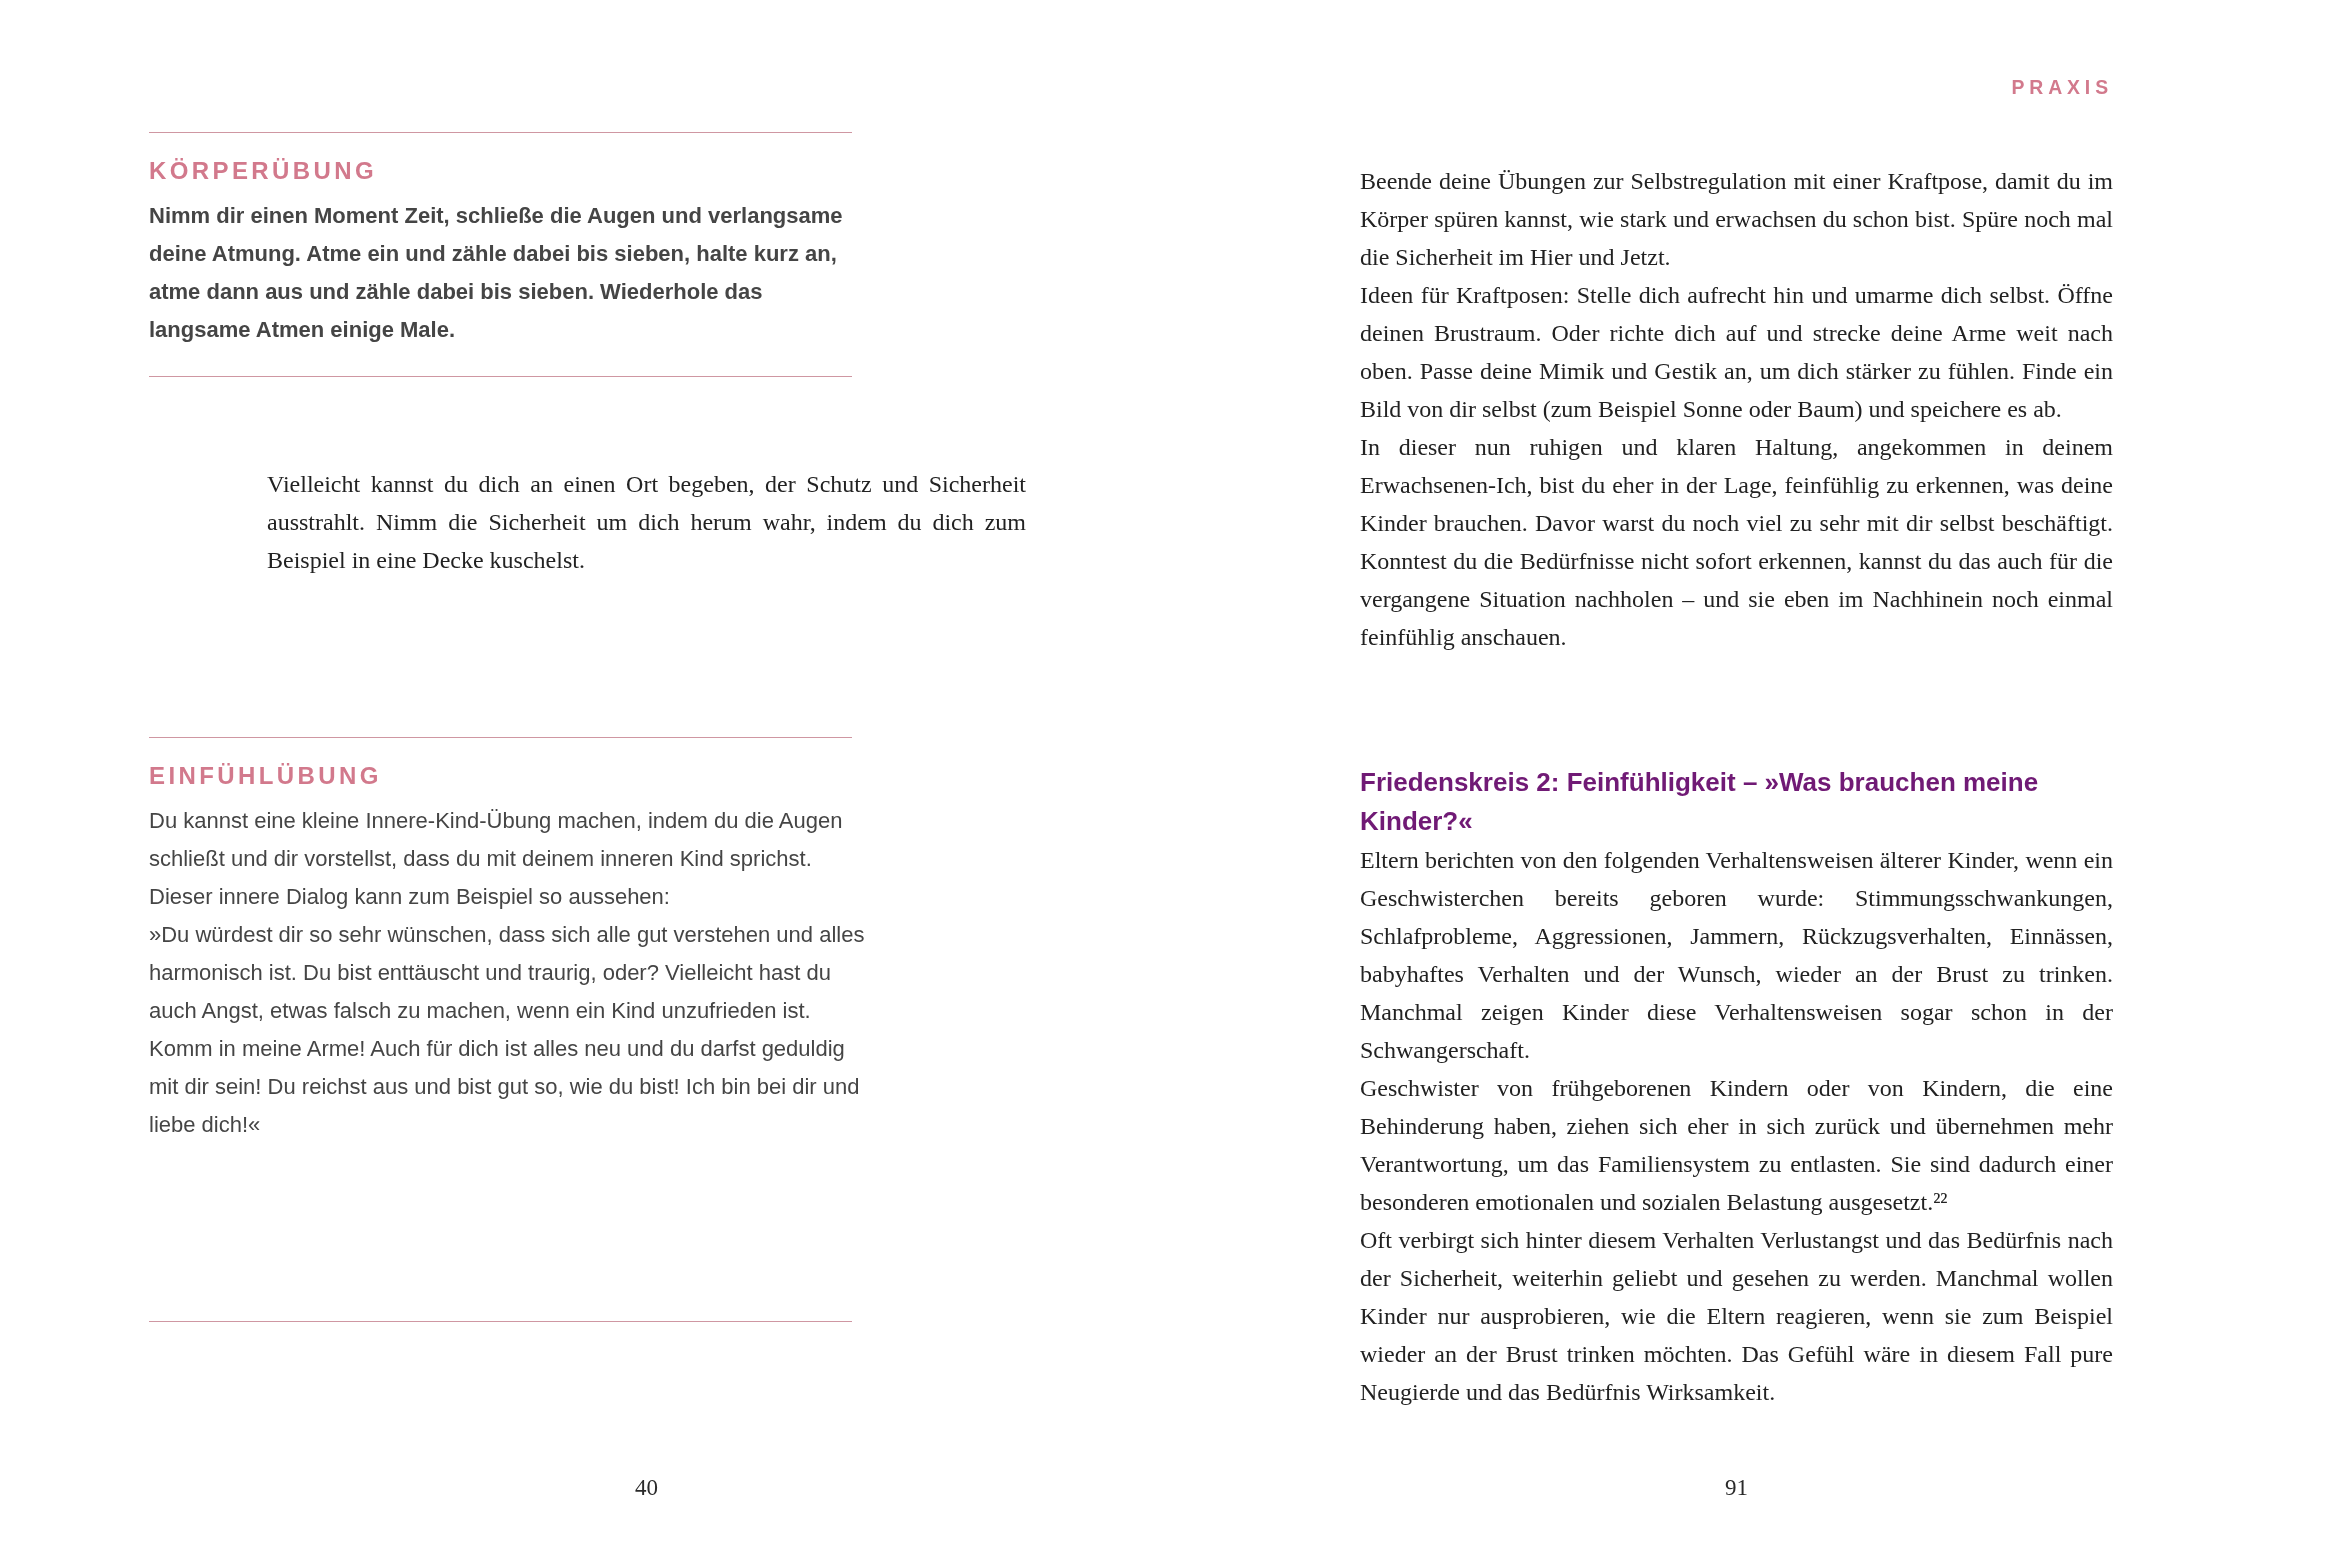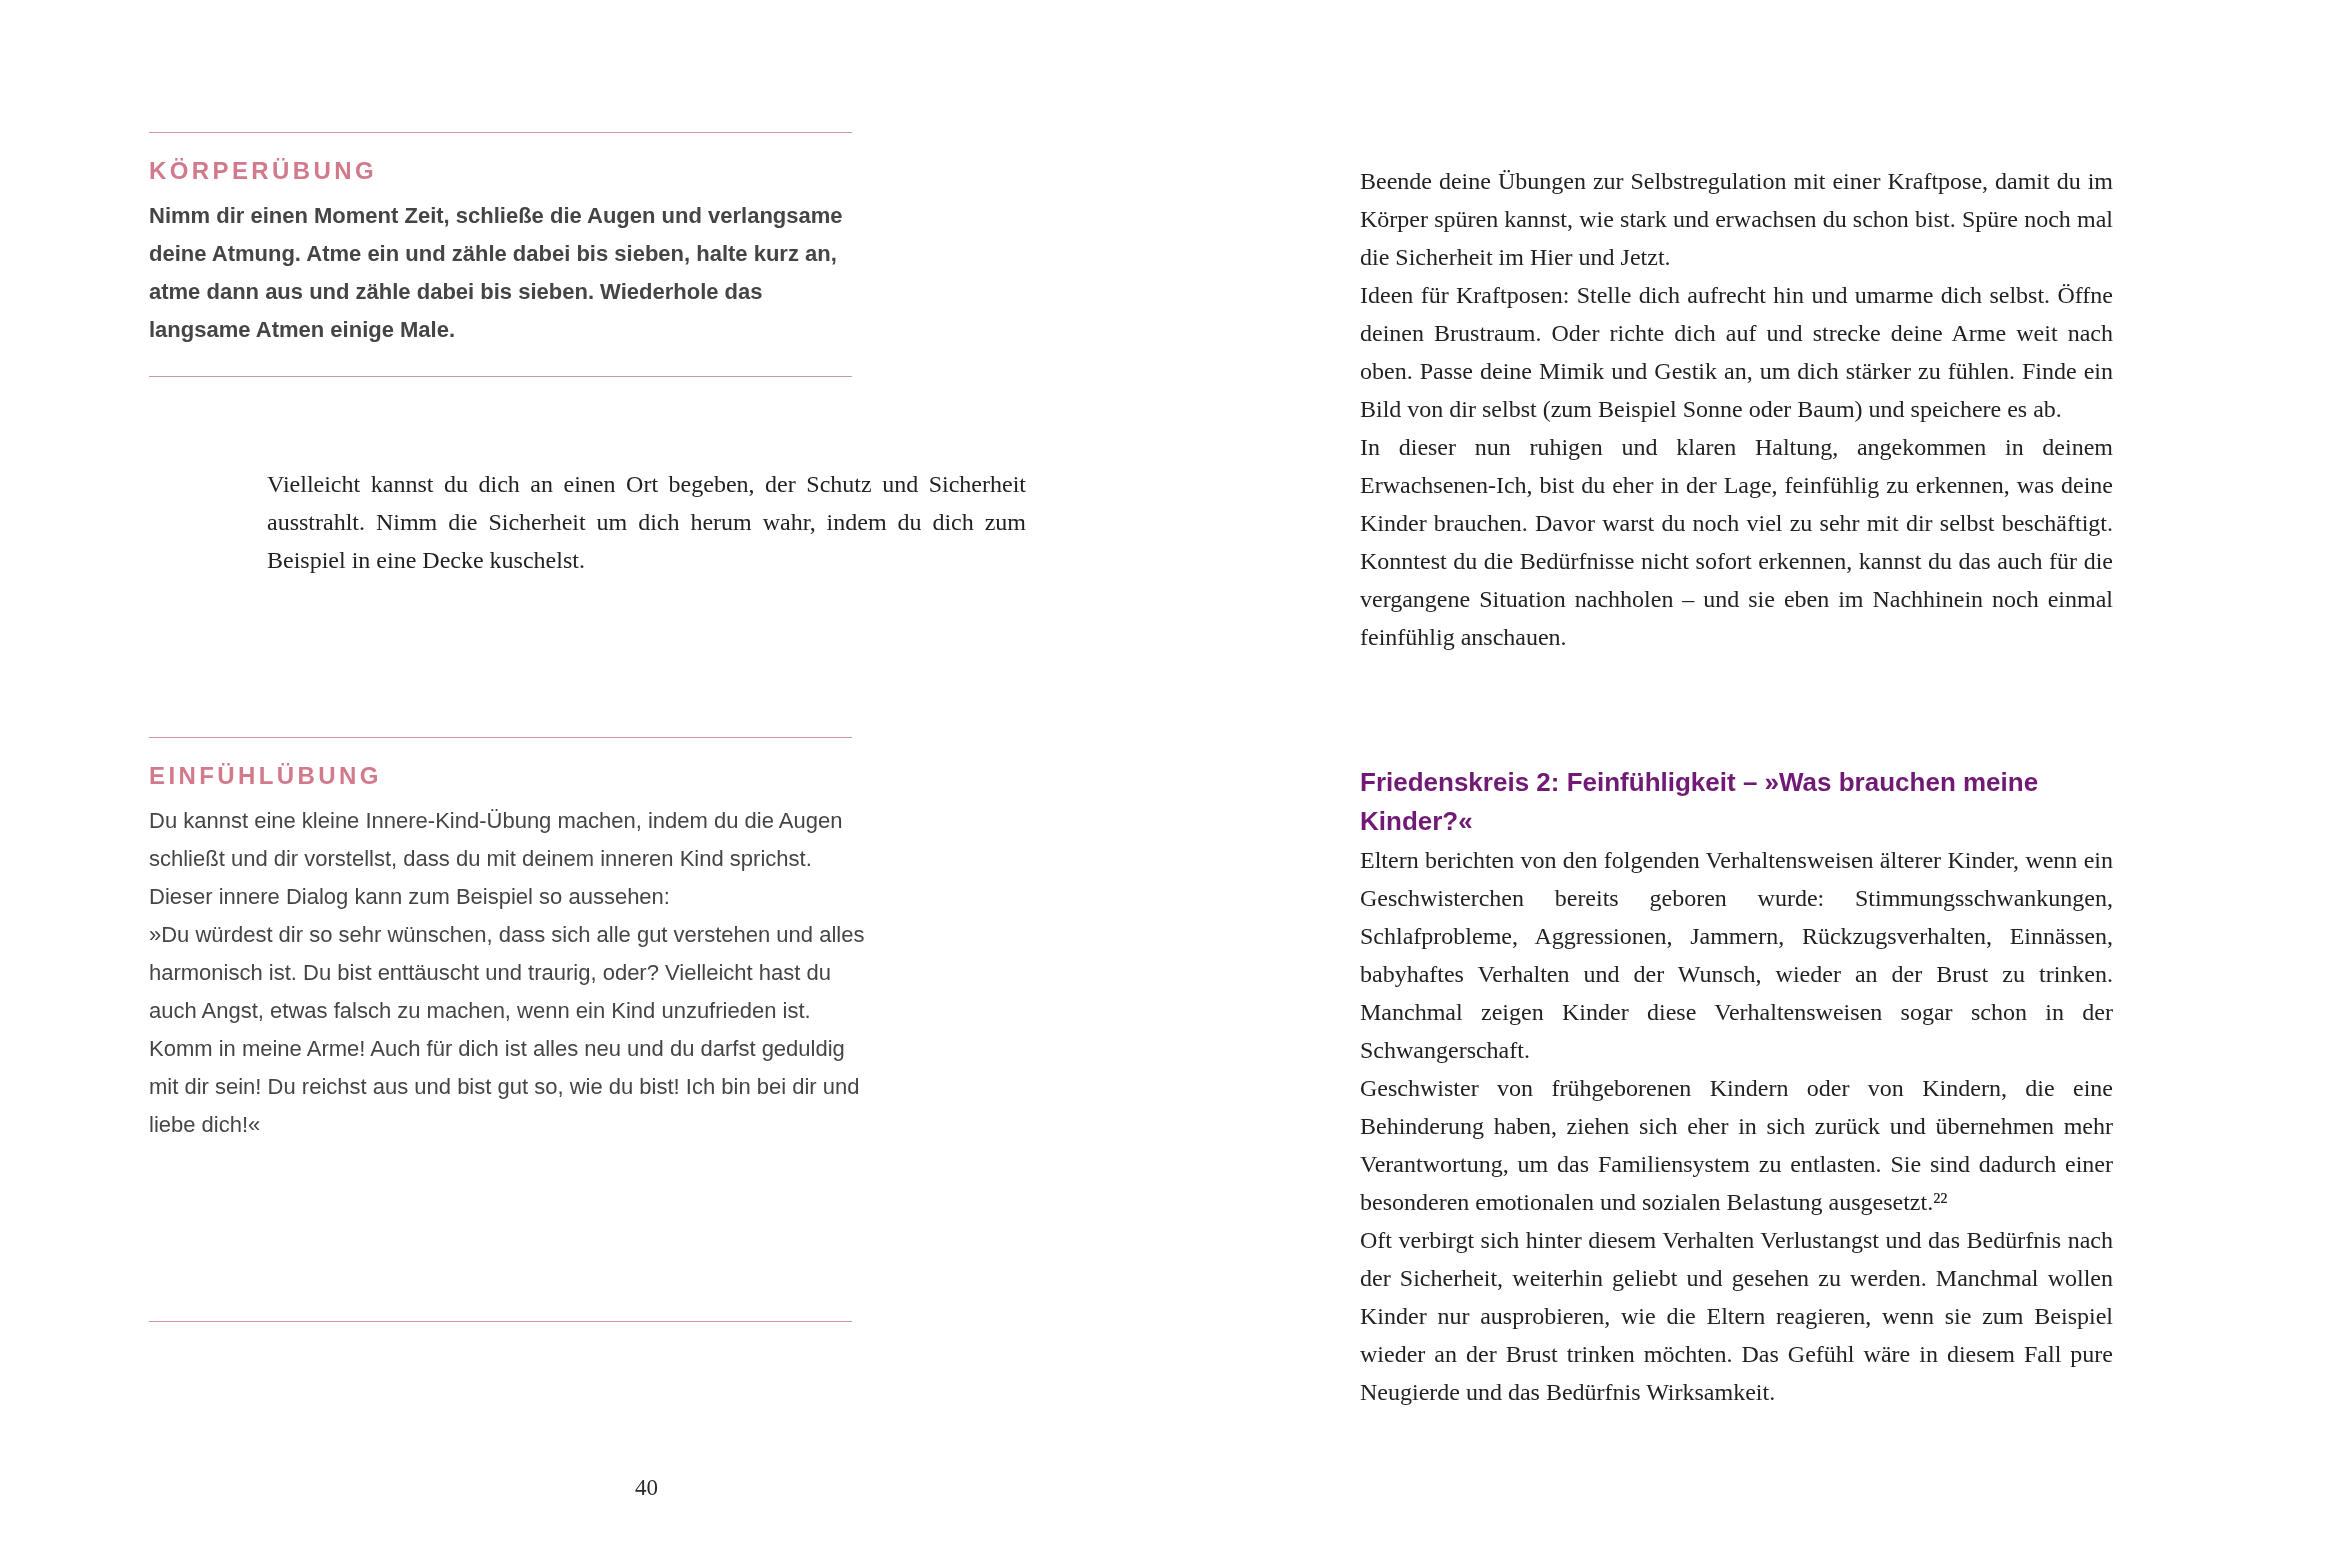--- a/index.html
+++ b/index.html
@@ -107,30 +107,32 @@
   </div>
 
   <div class="abs rule" style="left:133px; top:1321px; width:703px;"></div>
 
   <div class="abs page-number" style="left:251px; top:1475px; width:759px;">40</div>
 
 </div>
 
 <div class="abs" style="left:1164px; top:0; width:1164px; height:1564px;">
 
+  <div class="abs running-head" style="left:196px; top:76px; width:753px;">PRAXIS</div>
 
   <div class="abs serif-body" style="left:196px; top:162px; width:753px;">
     <p>Beende deine Übungen zur Selbstregulation mit einer Kraftpose, damit du im Körper spüren kannst, wie stark und erwachsen du schon bist. Spüre noch mal die Sicherheit im Hier und Jetzt.</p>
     <p>Ideen für Kraftposen: Stelle dich aufrecht hin und umarme dich selbst. Öffne deinen Brustraum. Oder richte dich auf und strecke deine Arme weit nach oben. Passe deine Mimik und Gestik an, um dich stärker zu fühlen. Finde ein Bild von dir selbst (zum Beispiel Sonne oder Baum) und speichere es ab.</p>
     <p>In dieser nun ruhigen und klaren Haltung, angekommen in deinem Erwachsenen-Ich, bist du eher in der Lage, feinfühlig zu erkennen, was deine Kinder brauchen. Davor warst du noch viel zu sehr mit dir selbst beschäftigt. Konntest du die Bedürfnisse nicht sofort erkennen, kannst du das auch für die vergangene Situation nachholen – und sie eben im Nachhinein noch einmal feinfühlig anschauen.</p>
   </div>
 
   <div class="abs sub-heading" style="left:196px; top:763px; width:753px;">Friedenskreis 2: Feinfühligkeit – »Was brauchen meine Kinder?«</div>
 
   <div class="abs serif-body" style="left:196px; top:841px; width:753px;">
     <p>Eltern berichten von den folgenden Verhaltensweisen älterer Kinder, wenn ein Geschwisterchen bereits geboren wurde: Stimmungsschwankungen, Schlafprobleme, Aggressionen, Jammern, Rückzugsverhalten, Einnässen, babyhaftes Verhalten und der Wunsch, wieder an der Brust zu trinken. Manchmal zeigen Kinder diese Verhaltensweisen sogar schon in der Schwangerschaft.</p>
     <p>Geschwister von frühgeborenen Kindern oder von Kindern, die eine Behinderung haben, ziehen sich eher in sich zurück und übernehmen mehr Verantwortung, um das Familiensystem zu entlasten. Sie sind dadurch einer besonderen emotionalen und sozialen Belastung ausgesetzt.²²</p>
     <p>Oft verbirgt sich hinter diesem Verhalten Verlustangst und das Bedürfnis nach der Sicherheit, weiterhin geliebt und gesehen zu werden. Manchmal wollen Kinder nur ausprobieren, wie die Eltern reagieren, wenn sie zum Beispiel wieder an der Brust trinken möchten. Das Gefühl wäre in diesem Fall pure Neugierde und das Bedürfnis Wirksamkeit.</p>
   </div>
 
+  <div class="abs page-number" style="left:196px; top:1475px; width:753px;">91</div>
 
 </div>
 
 
 </body></html>

